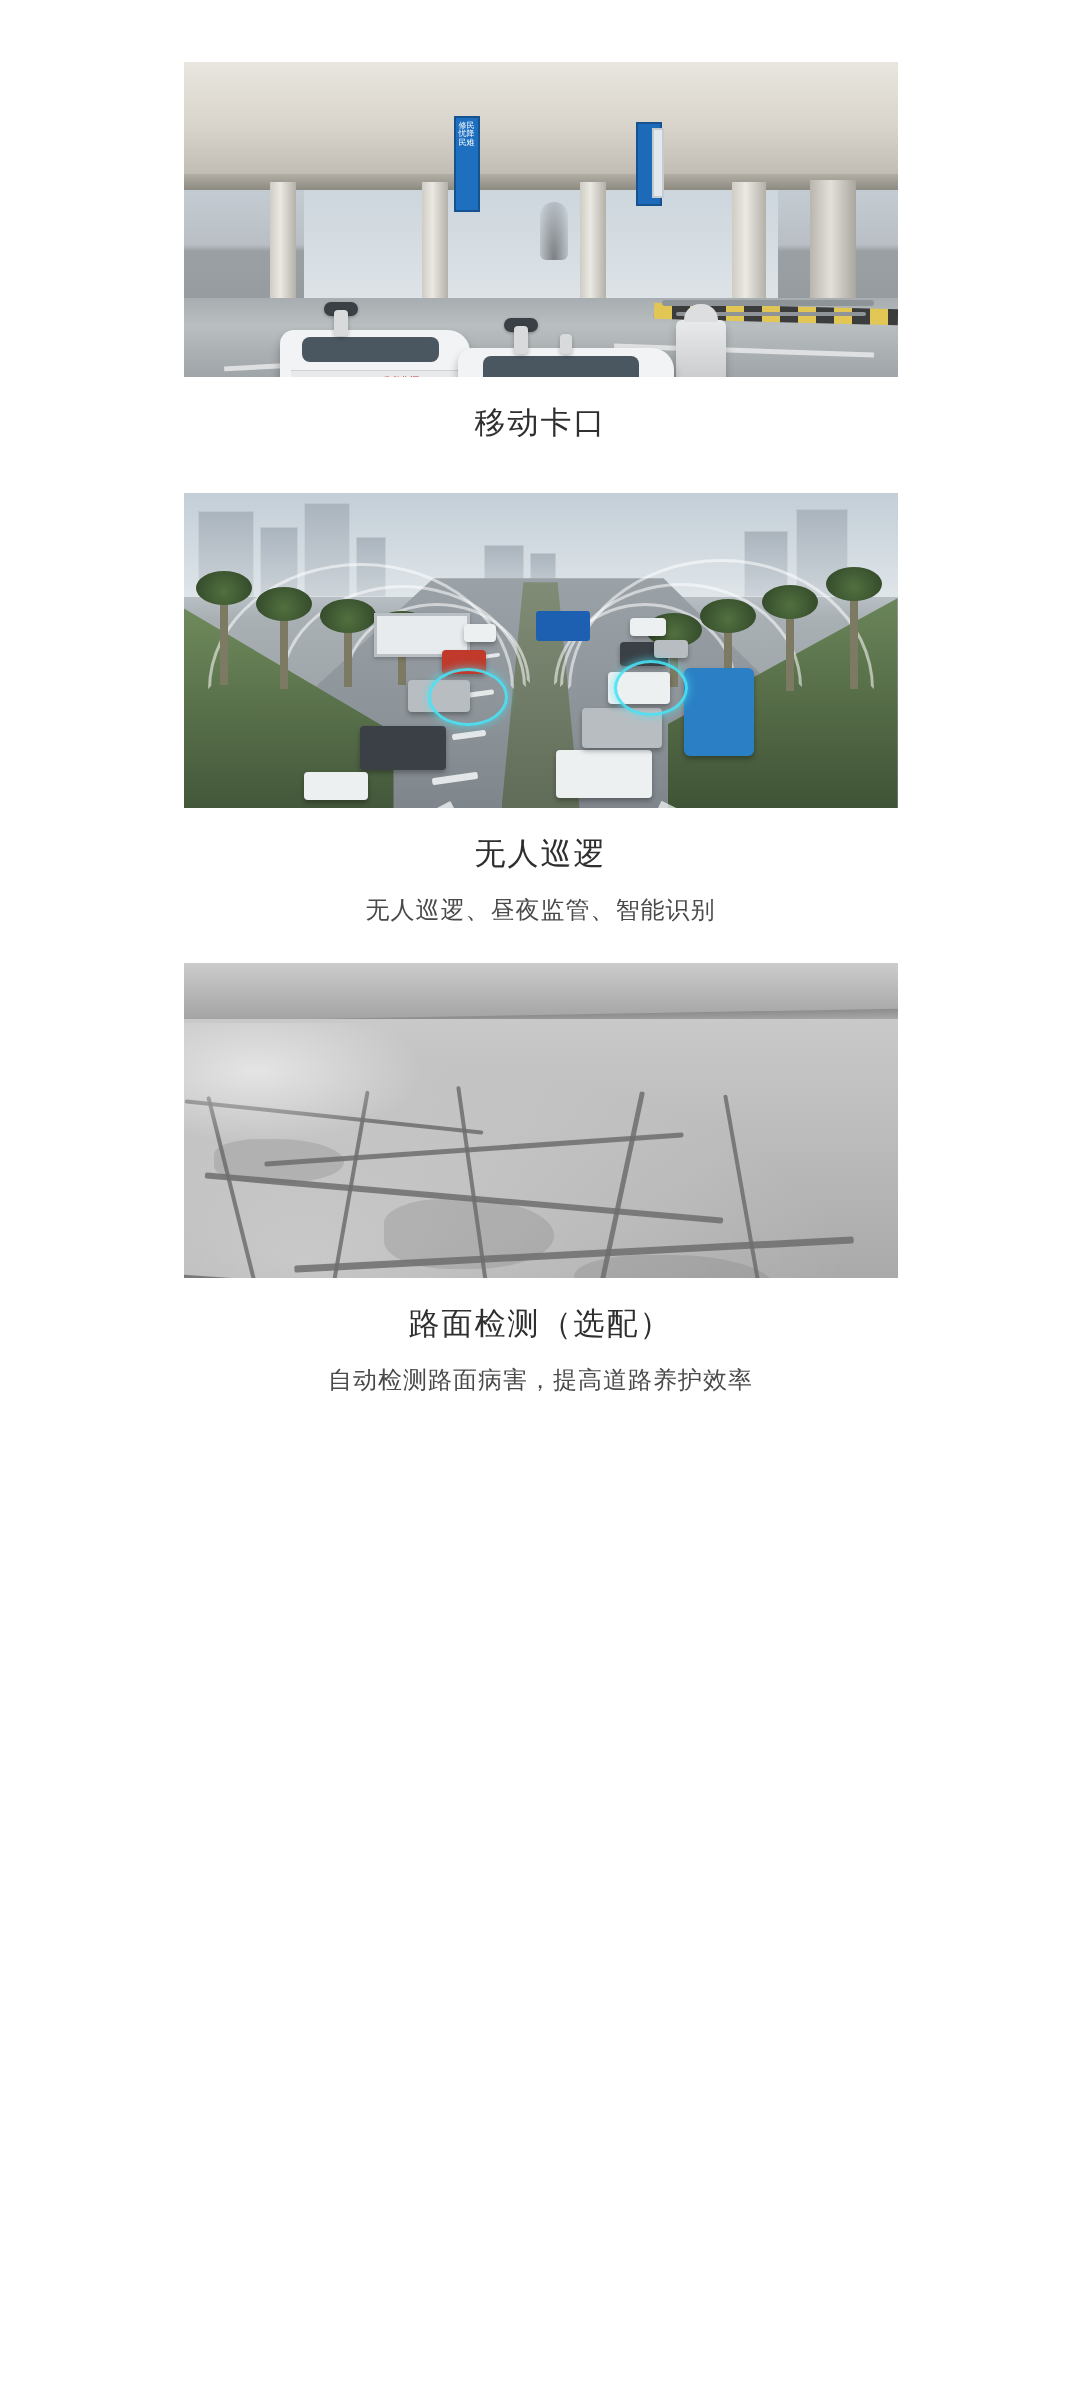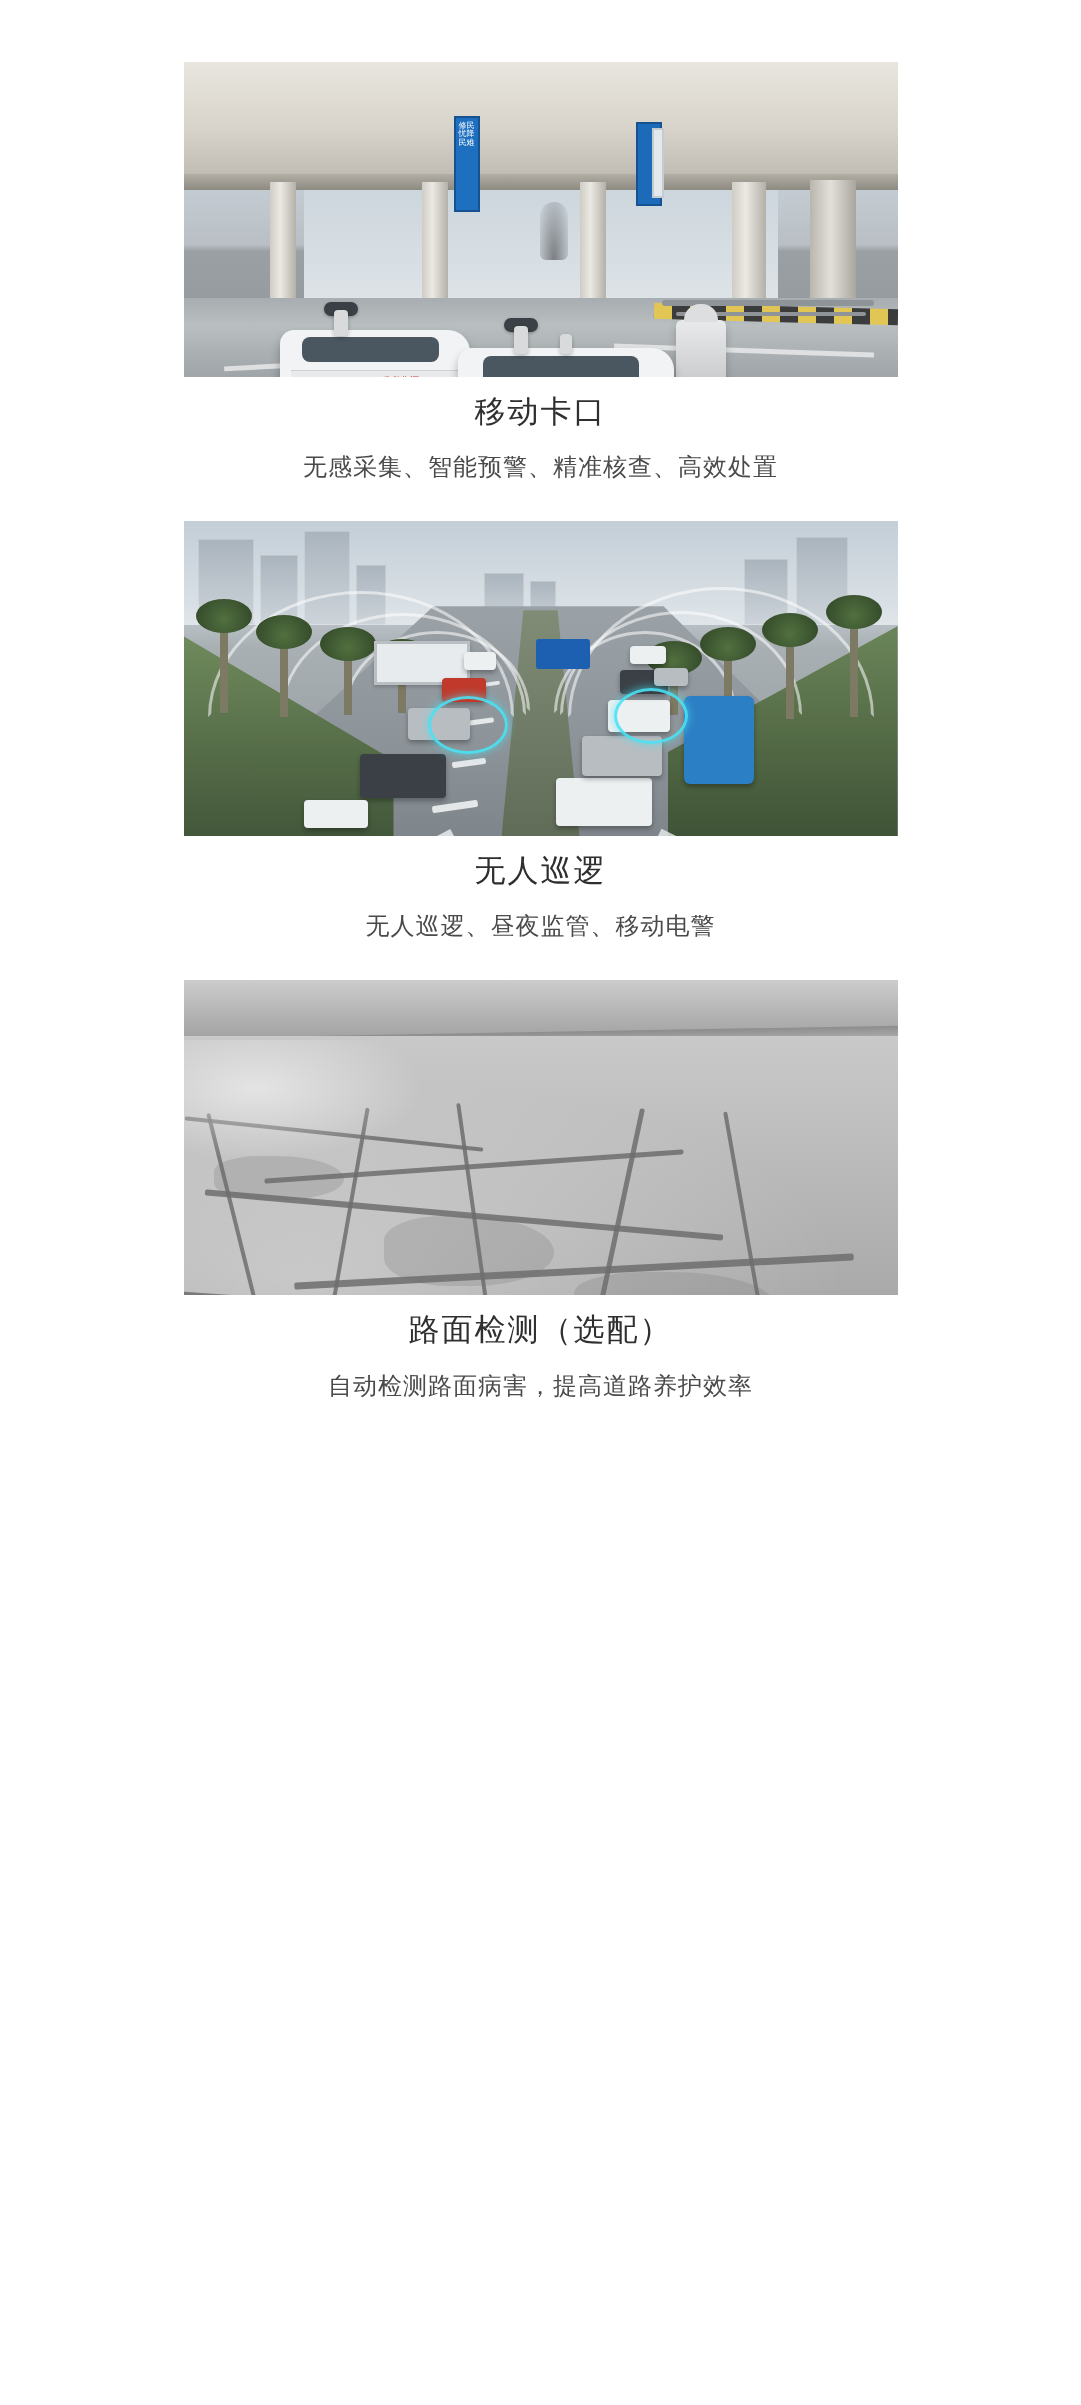--- a/index.html
+++ b/index.html
@@ -44,21 +44,21 @@
     height: 315px;
     position: relative;
     overflow: hidden;
     background: #c9cdd2;
   }
   .caption-title {
     font-size: 31px;
     line-height: 1.3;
     color: #2f2f2f;
     font-weight: 400;
-    margin-top: 15px;
+    margin-top: 26px;
     letter-spacing: 2px;
     text-align: center;
   }
   .caption-lines {
     margin-top: 16px;
     margin-bottom: 34px;
     text-align: center;
   }
   .caption-line {
     font-size: 24px;
@@ -368,21 +368,20 @@
 
       </div>
       <div class="lidar l2"></div>
       <div class="mast m2"></div>
       <div class="mast m3"></div>
 
     </div>
 
     <div class="caption-title">移动卡口</div>
     <div class="caption-lines">
-      <div class="caption-line">无感采集、智能预警、精准核查、高效处置</div>
     </div>
   </div>
 
   <div class="section">
     <div class="photo ph2">
       <div class="skyline">
         <div class="tower t1"></div>
         <div class="tower t2"></div>
         <div class="tower t3"></div>
         <div class="tower t4"></div>
@@ -435,21 +434,21 @@
       <div class="v white hr5"></div>
       <div class="v bus hr6"></div>
       <div class="v silver hr7"></div>
 
       <div class="halo ha1"></div>
       <div class="halo ha2"></div>
     </div>
 
     <div class="caption-title">无人巡逻</div>
     <div class="caption-lines">
-      <div class="caption-line">无人巡逻、昼夜监管、移动电警</div>
+      <div class="caption-line">无人巡逻、昼夜监管、智能识别</div>
     </div>
   </div>
 
   <div class="section">
     <div class="photo ph3">
       <div class="far"></div>
       <div class="kerbline"></div>
       <div class="surface">
         <div class="patch pa3"></div>
         <div class="patch pa1"></div>

